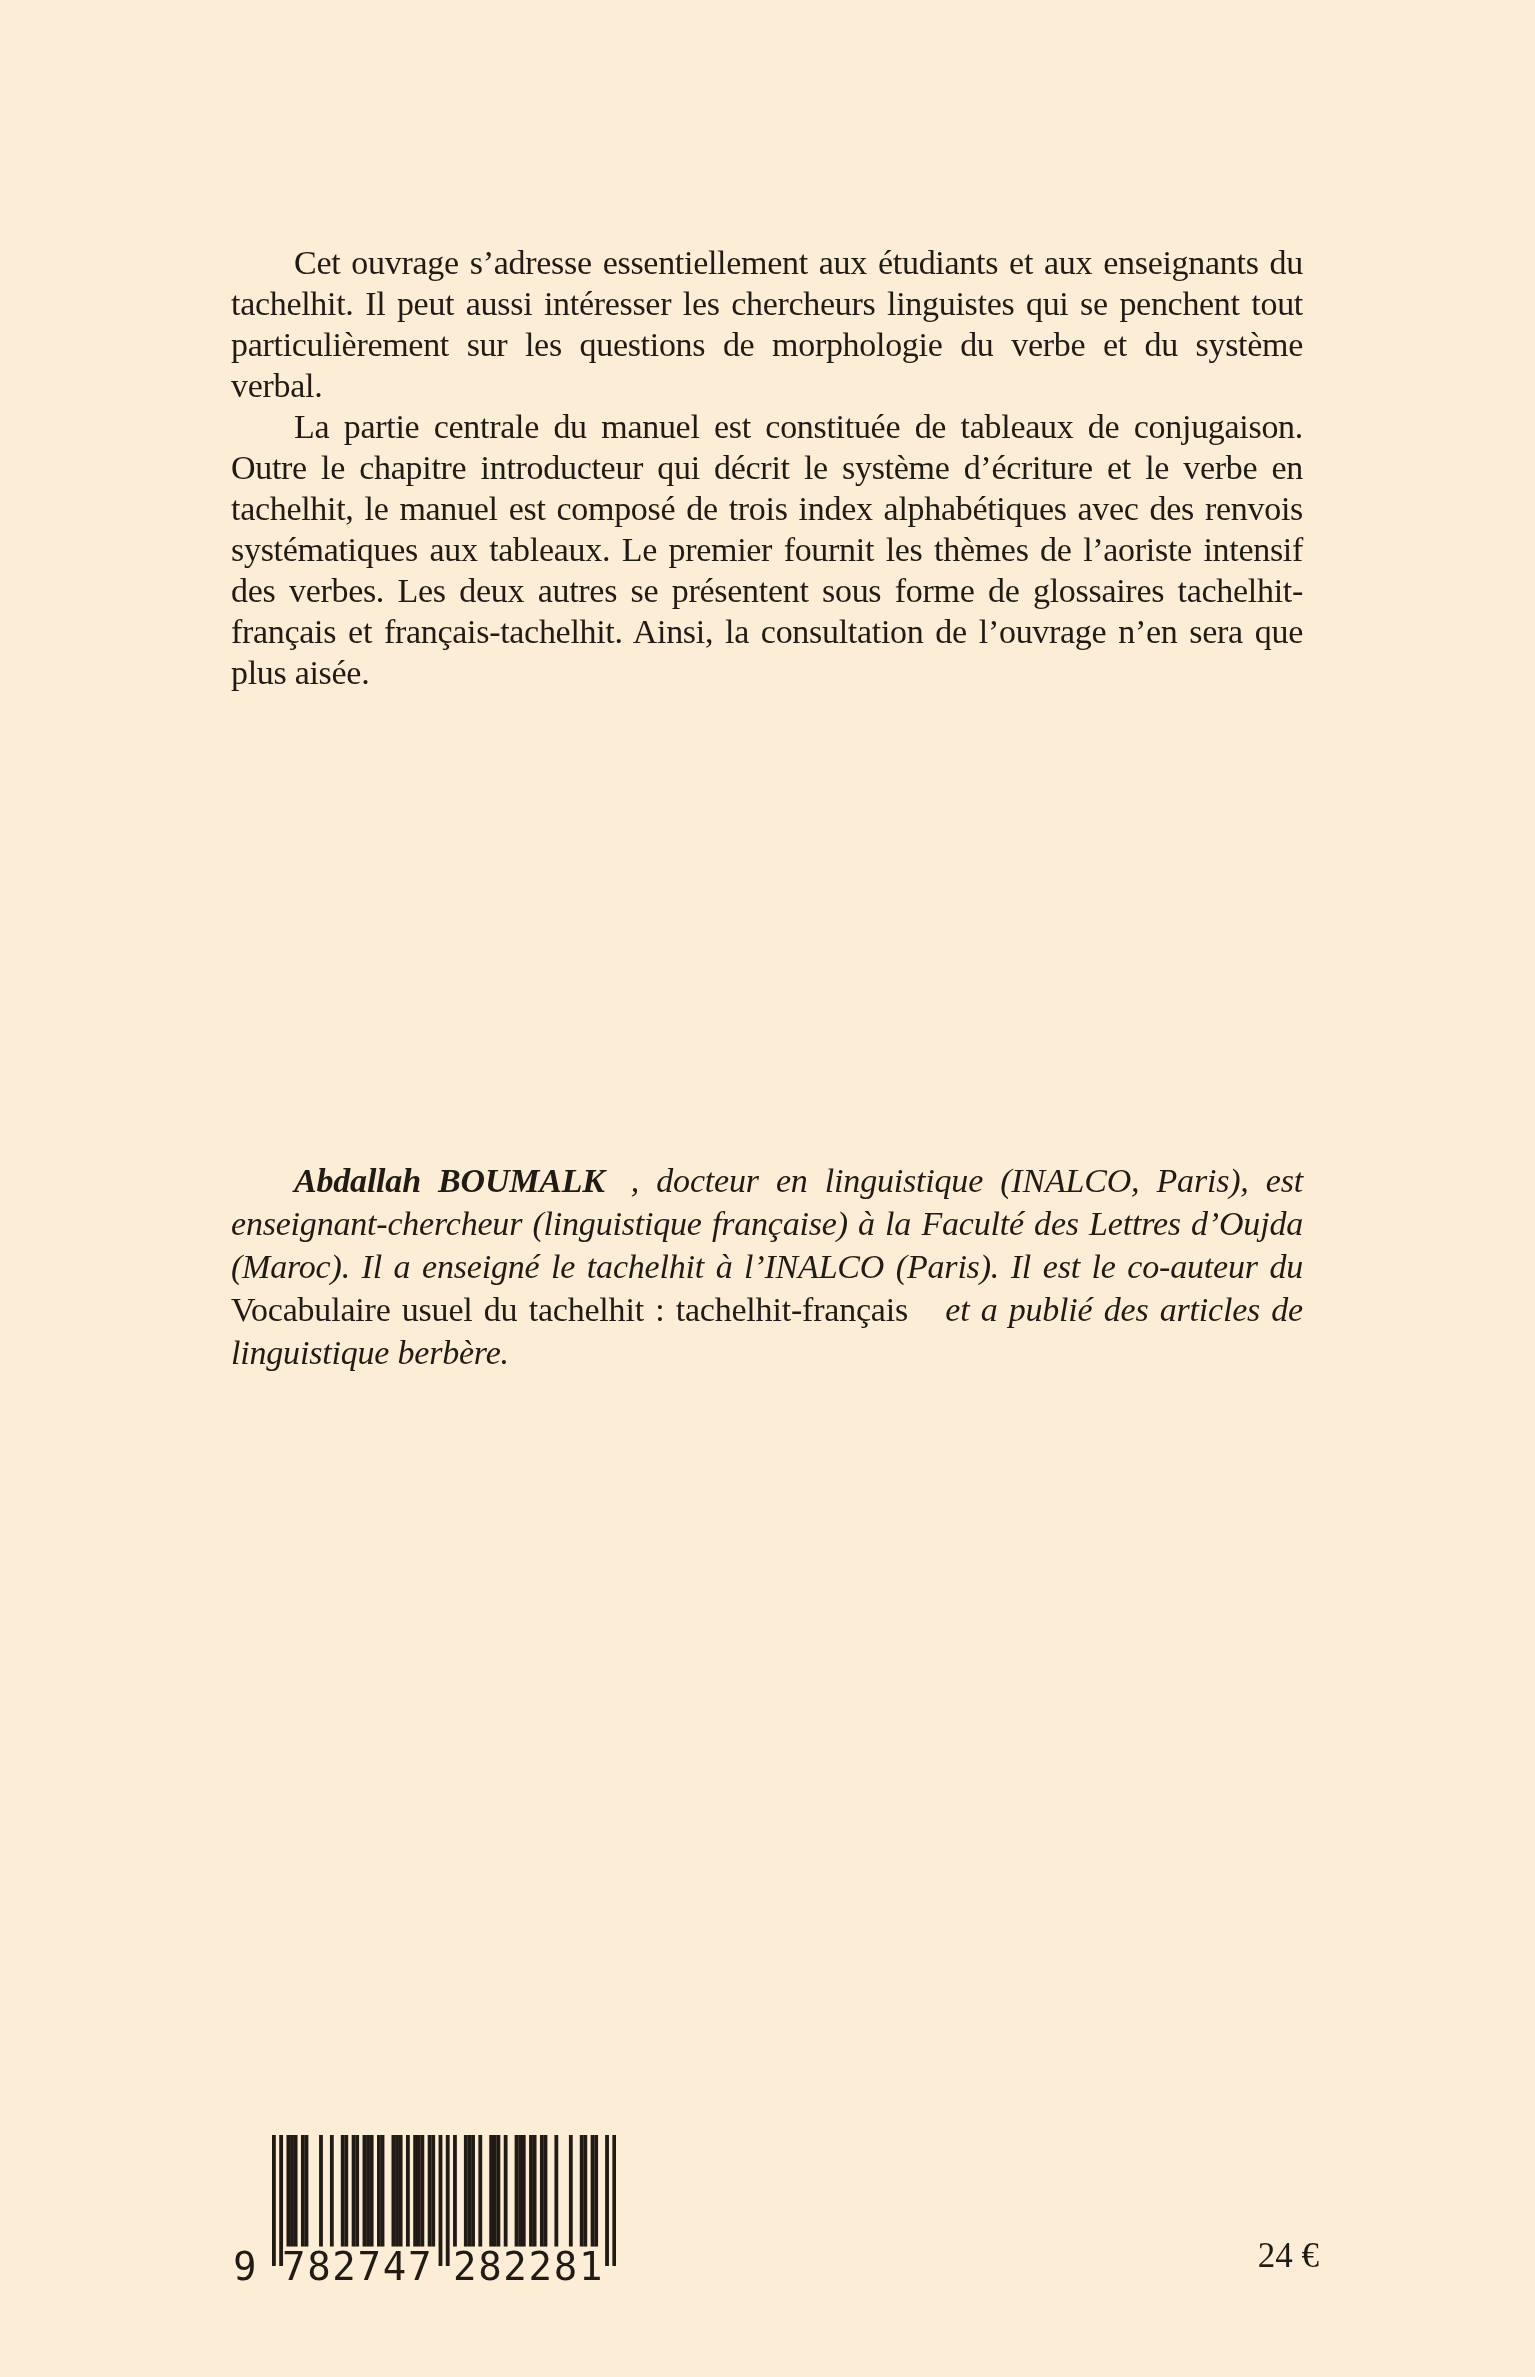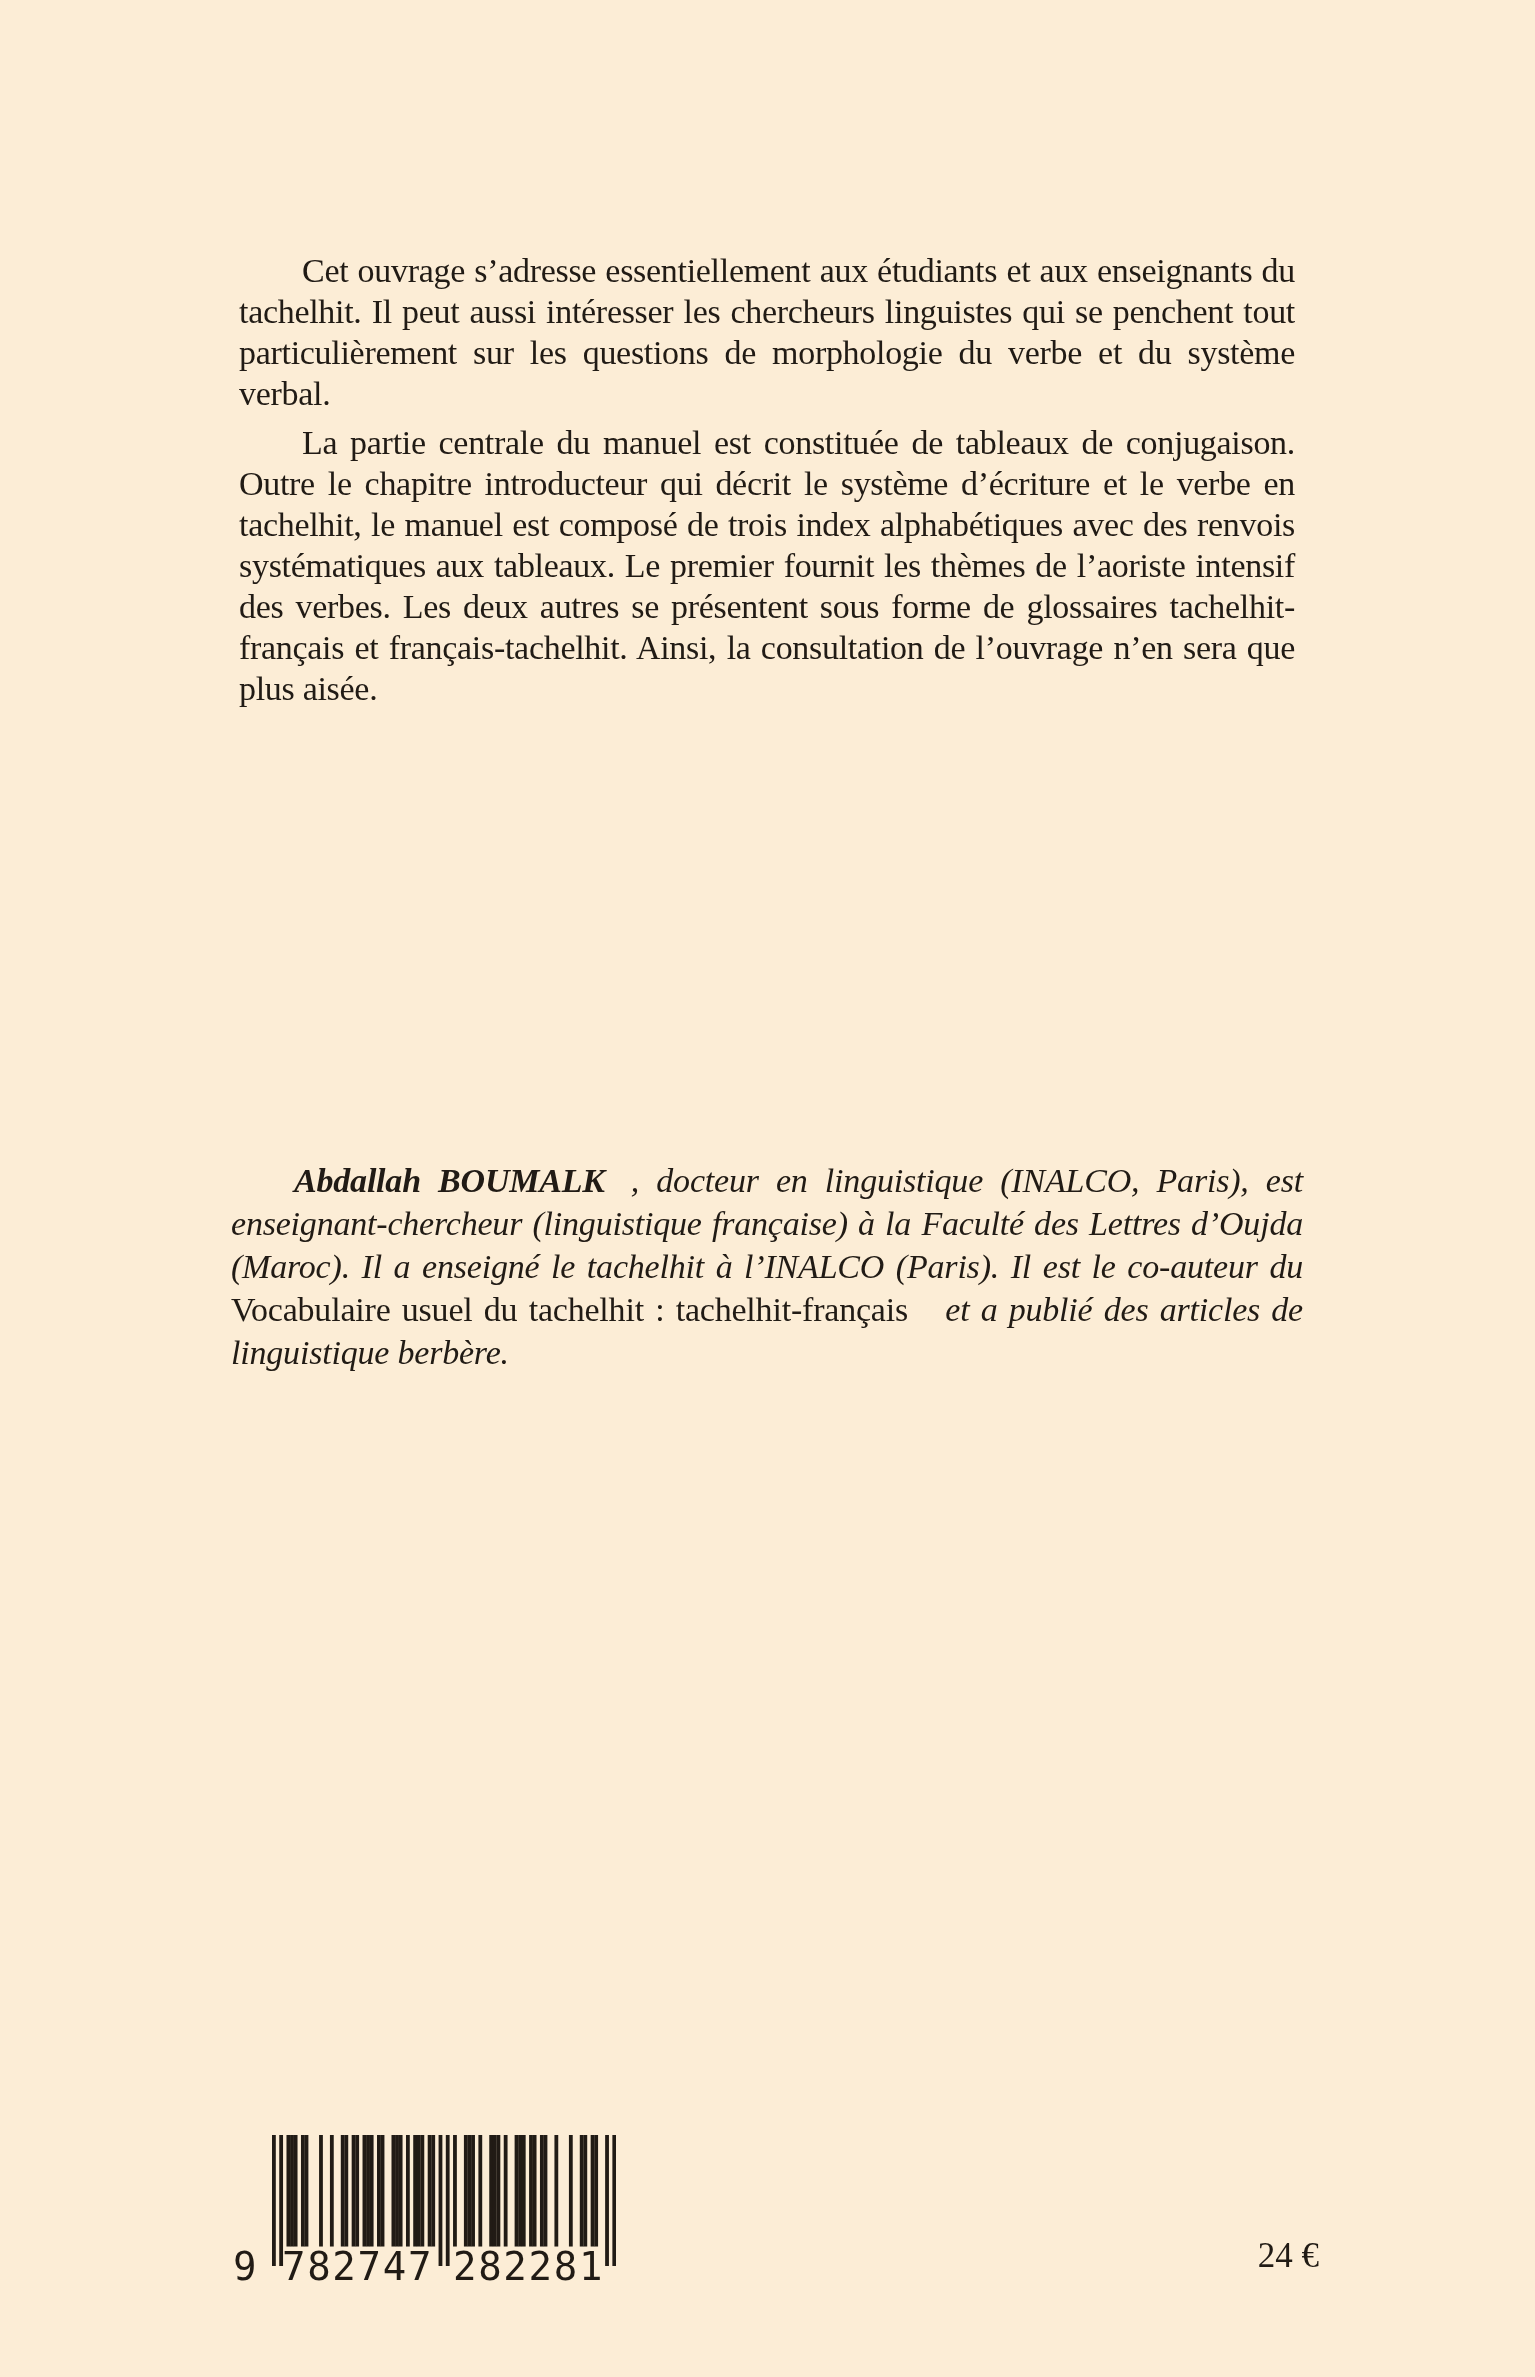--- a/index.html
+++ b/index.html
@@ -15,21 +15,21 @@
   }
 
   
   .synopsis {
     position: absolute;
     left: 231px;
     top: 242px;
     width: 1072px;
   }
   .synopsis p {
-    margin: 8px;
+    margin: 0;
     font-size: 34px;
     line-height: 41px;
     text-align: justify;
     text-indent: 63px;
     letter-spacing: -0.3px;
   }
 
   
   .bio {
     position: absolute;

